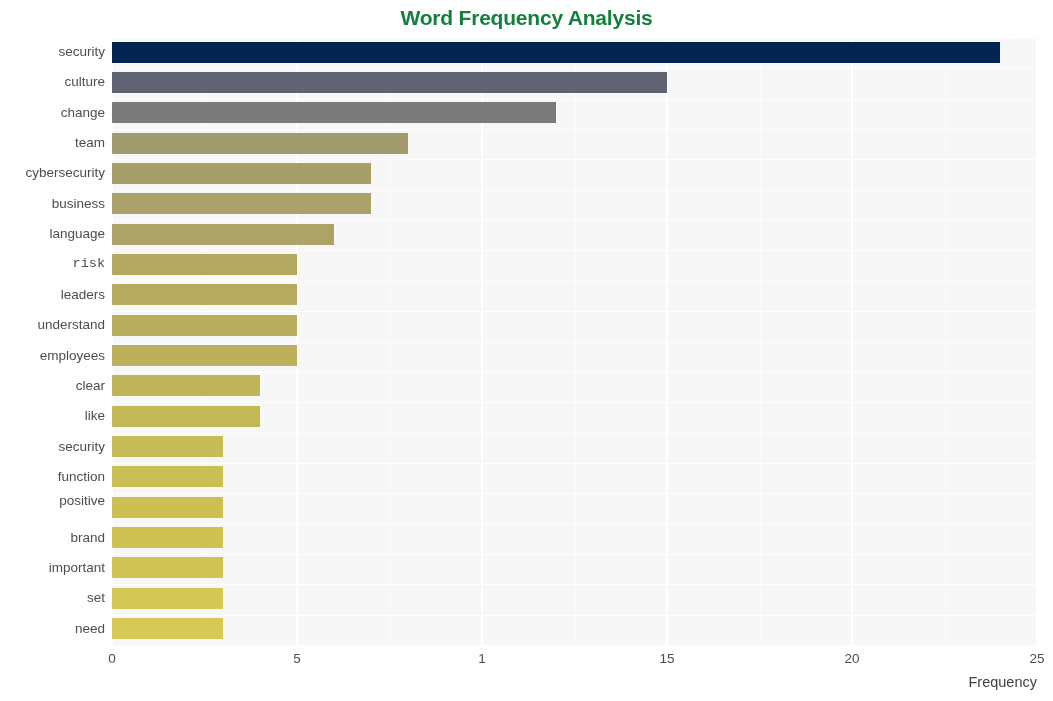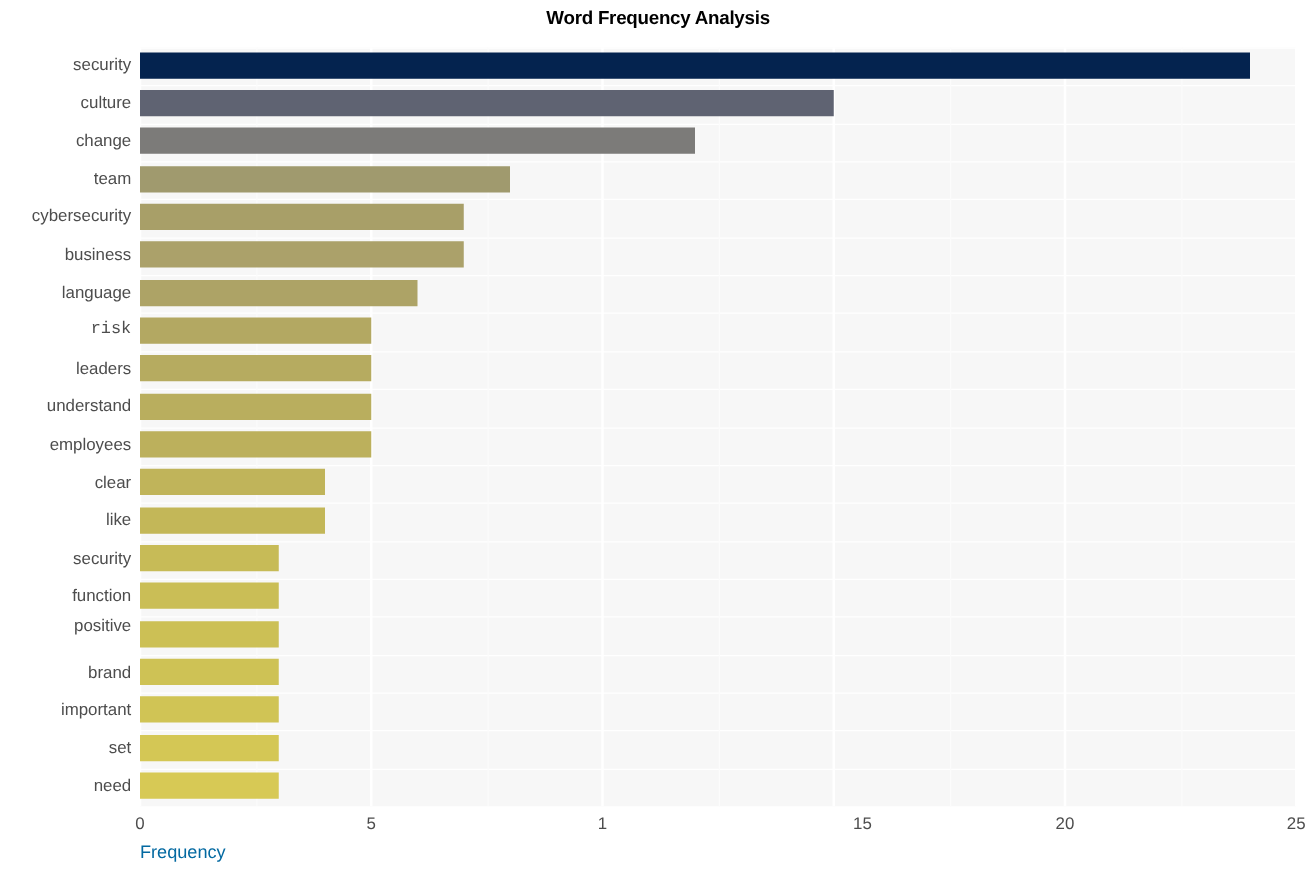--- a/index.html
+++ b/index.html
@@ -24,23 +24,23 @@
     background: #ffffff;
   }
 
   
   #chart-title {
     position: absolute;
     left: 0;
     top: 6px;
     width: 1053px;
     text-align: center;
-    font-size: 15px;
+    font-size: 21px;
     font-weight: bold;
-    color: #000000;
+    color: #15803d;
     letter-spacing: -0.2px;
   }
 
   
   #plot-panel {
     position: absolute;
     left: 112px;
     top: 38px;
     width: 925px;
     height: 607px;
@@ -123,23 +123,23 @@
     transform: translateX(-50%);
     font-size: 13.5px;
     color: #4d4d4d;
     white-space: nowrap;
   }
   #x-axis-title {
     position: absolute;
     left: 112px;
     top: 674px;
     width: 925px;
-    text-align: left;
+    text-align: right;
     font-size: 14.5px;
-    color: #0369a1;
+    color: #404040;
   }
 </style>
 </head>
 <body>
 
 <div id="chart-root">
 
   <div id="chart-title">Word Frequency Analysis</div>
 
   <div id="plot-panel">
@@ -260,20 +260,20 @@
       <div class="y-tick-label" style="top: 485.6px;">brand</div>
       <div class="y-tick-label" style="top: 515.95px;">important</div>
       <div class="y-tick-label" style="top: 546.3px;">set</div>
       <div class="y-tick-label" style="top: 576.65px;">need</div>
     </div>
 
   <div id="x-axis">
       <div class="x-tick-label" style="left: 0px;">0</div>
       <div class="x-tick-label" style="left: 185px;">5</div>
       <div class="x-tick-label" style="left: 370px;">1</div>
-      <div class="x-tick-label" style="left: 578px;">15</div>
+      <div class="x-tick-label" style="left: 555px;">15</div>
       <div class="x-tick-label" style="left: 740px;">20</div>
       <div class="x-tick-label" style="left: 925px;">25</div>
     </div>
 
   <div id="x-axis-title">Frequency</div>
 
 </div>
 
 </body></html>

